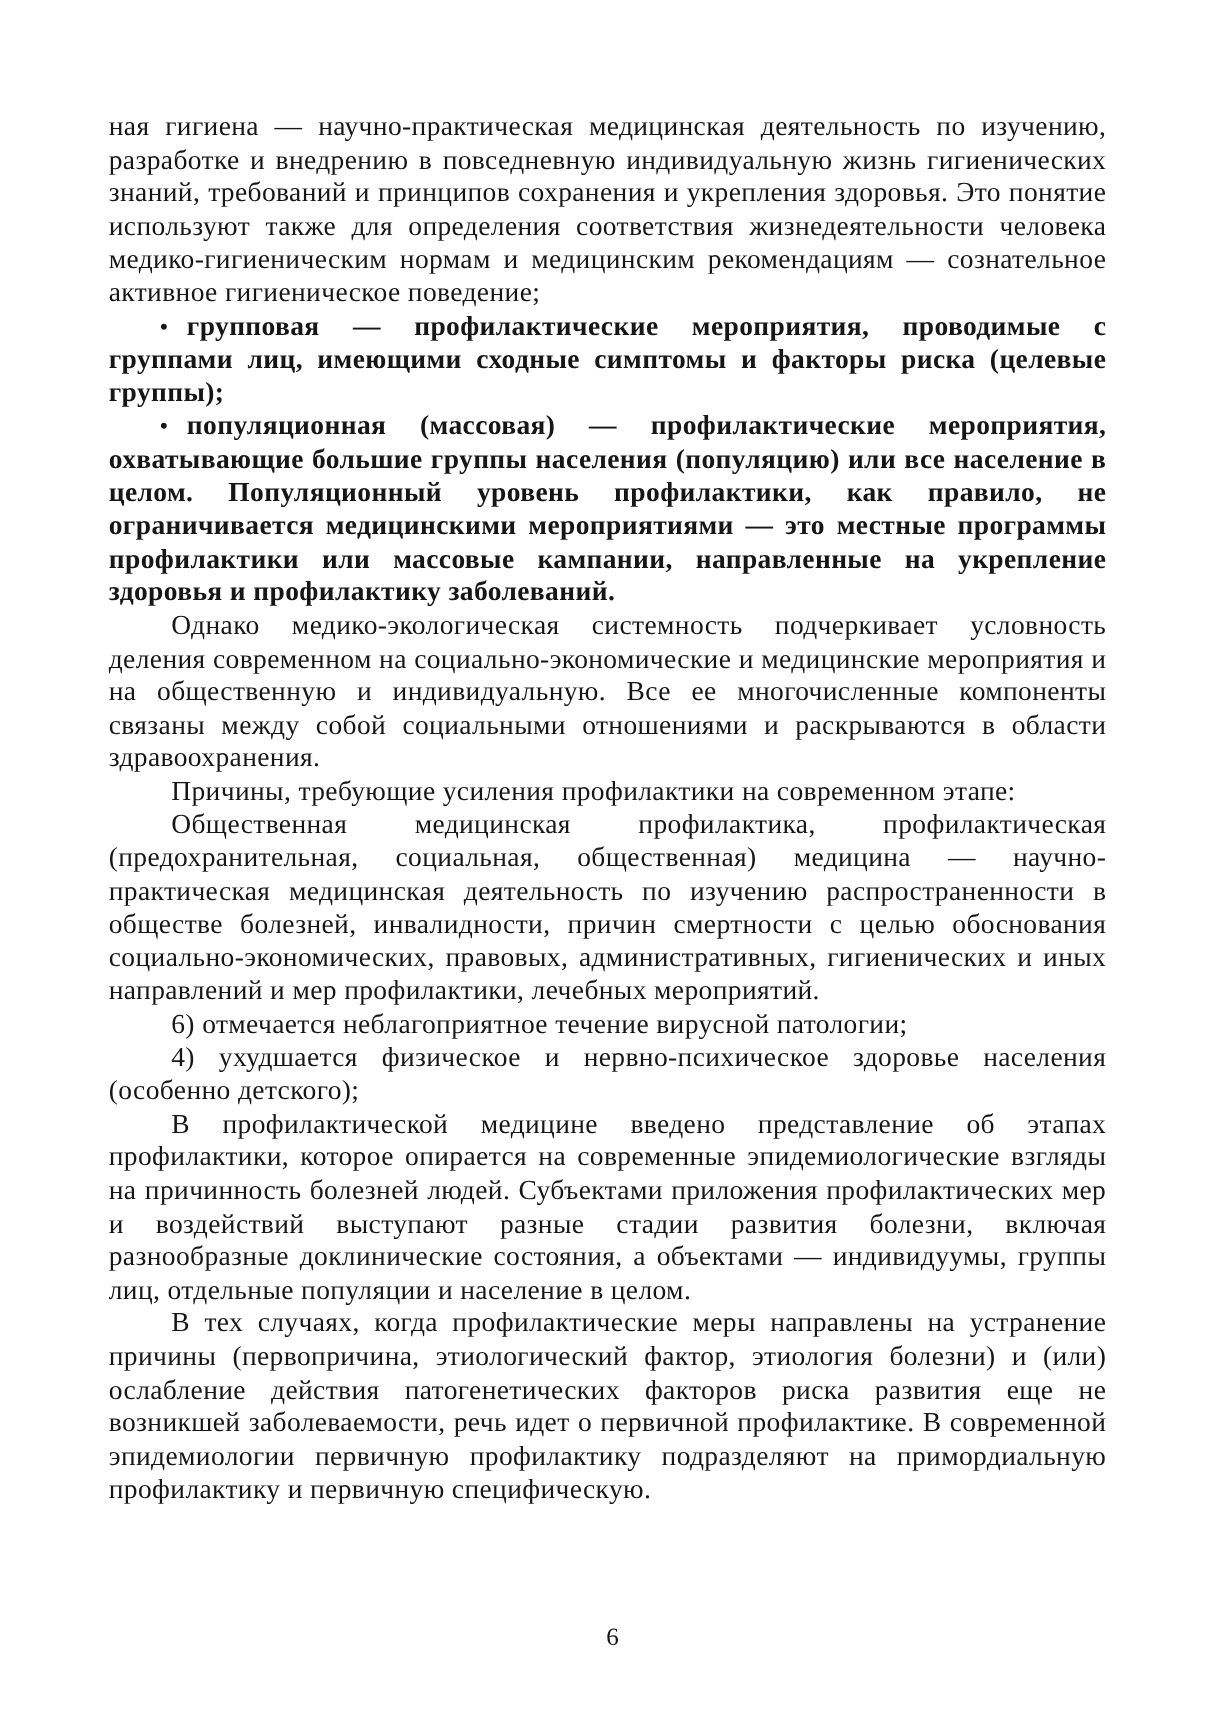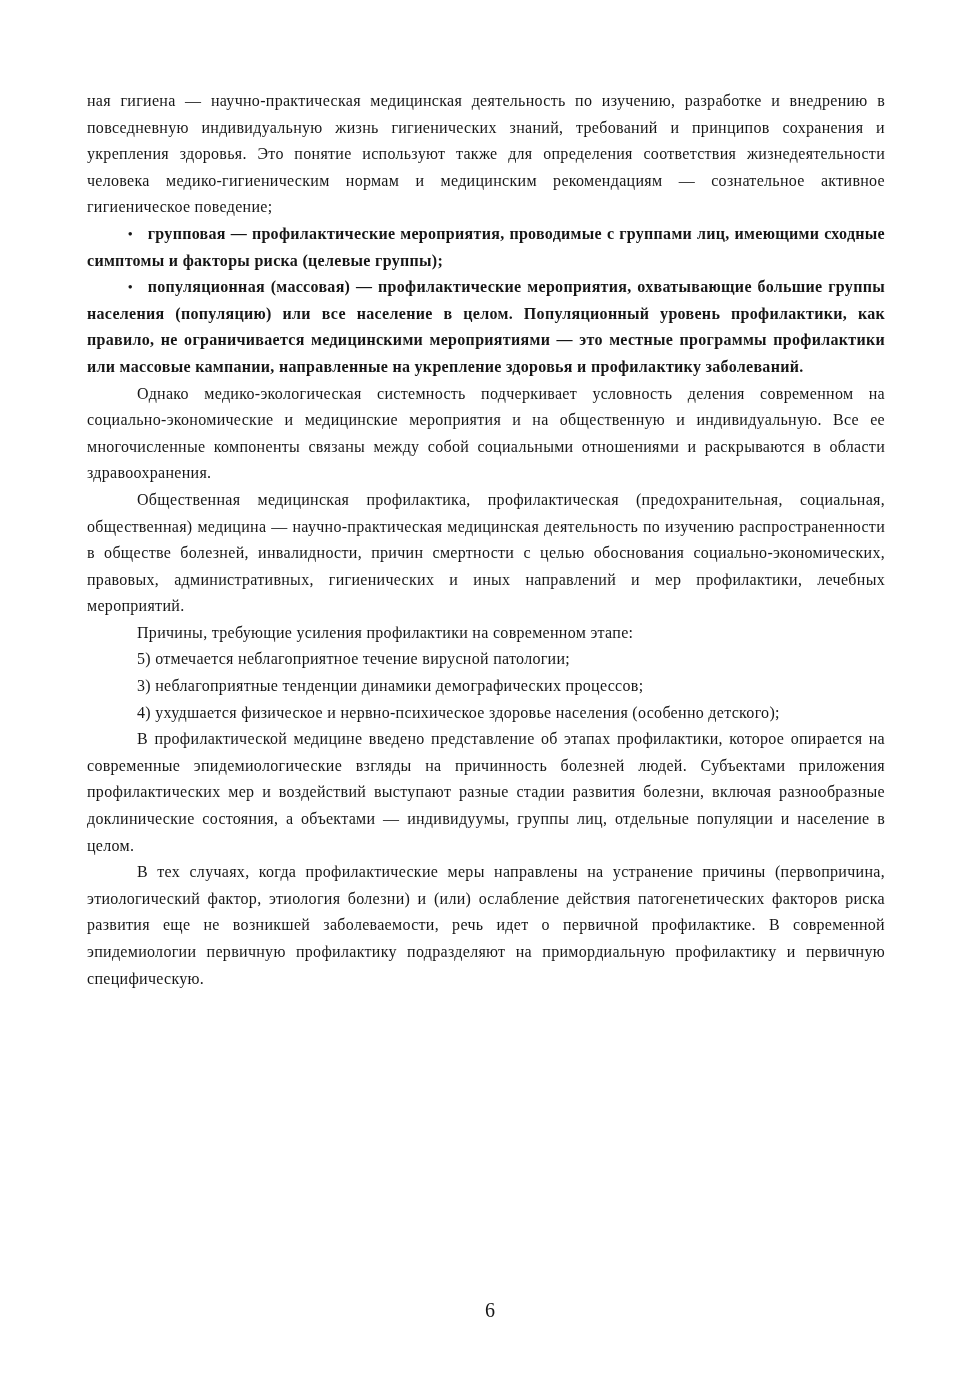--- a/index.html
+++ b/index.html
@@ -17,21 +17,21 @@
   }
   .text-column {
     position: absolute;
     top: 88px;
     left: 87px;
     width: 798px;
   }
   .text-column p {
     margin: 0;
     padding: 0;
-    font-size: 16px;
+    font-size: 22px;
     line-height: 26.6px;
     letter-spacing: 0.3px;
     text-align: justify;
     text-indent: 50px;
     text-justify: inter-word;
   }
   .text-column p.continuation {
     text-indent: 0;
   }
   .text-column p.bullet {
@@ -59,22 +59,21 @@
 <body>
 
 <div class="text-column">
   <p class="continuation">ная гигиена — научно-практическая медицинская деятельность по изучению, разработке и внедрению в повседневную индивидуальную жизнь гигиенических знаний, требований и принципов сохранения и укрепления здоровья. Это понятие используют также для определения соответствия жизнедеятельности человека медико-гигиеническим нормам и медицинским рекомендациям — сознательное активное гигиеническое поведение;</p>
 
   <p class="bullet"><span class="bullet-glyph">•</span><span>групповая — профилактические мероприятия, проводимые с группами лиц, имеющими сходные симптомы и факторы риска (целевые группы);</span></p>
 
   <p class="bullet"><span class="bullet-glyph">•</span><span>популяционная (массовая) — профилактические мероприятия, охватывающие большие группы населения (популяцию) или все население в целом. Популяционный уровень профилактики, как правило, не ограничивается медицинскими мероприятиями — это местные программы профилактики или массовые кампании, направленные на укрепление здоровья и профилактику заболеваний.</span></p>
 
   <p>Однако медико-экологическая системность подчеркивает условность деления современном на социально-экономические и медицинские мероприятия и на общественную и индивидуальную. Все ее многочисленные компоненты связаны между собой социальными отношениями и раскрываются в области здравоохранения.</p>
+  <p>Причины, требующие усиления профилактики на современном этапе:</p>
   <p>Общественная медицинская профилактика, профилактическая (предохранительная, социальная, общественная) медицина — научно-практическая медицинская деятельность по изучению распространенности в обществе болезней, инвалидности, причин смертности с целью обоснования социально-экономических, правовых, административных, гигиенических и иных направлений и мер профилактики, лечебных мероприятий.</p>
-  <p>Причины, требующие усиления профилактики на современном этапе:</p>
-  <p>5) отмечается неблагоприятное течение вирусной патологии;</p>
-  <p>3) неблагоприятные тенденции динамики демографических процессов;</p>
+  <p>6) отмечается неблагоприятное течение вирусной патологии;</p>
   <p>4) ухудшается физическое и нервно-психическое здоровье населения (особенно детского);</p>
   <p>В профилактической медицине введено представление об этапах профилактики, которое опирается на современные эпидемиологические взгляды на причинность болезней людей. Субъектами приложения профилактических мер и воздействий выступают разные стадии развития болезни, включая разнообразные доклинические состояния, а объектами — индивидуумы, группы лиц, отдельные популяции и население в целом.</p>
   <p>В тех случаях, когда профилактические меры направлены на устранение причины (первопричина, этиологический фактор, этиология болезни) и (или) ослабление действия патогенетических факторов риска развития еще не возникшей заболеваемости, речь идет о первичной профилактике. В современной эпидемиологии первичную профилактику подразделяют на примордиальную профилактику и первичную специфическую.</p>
 </div>
 
 <div class="folio">6</div>
 
 </body></html>

